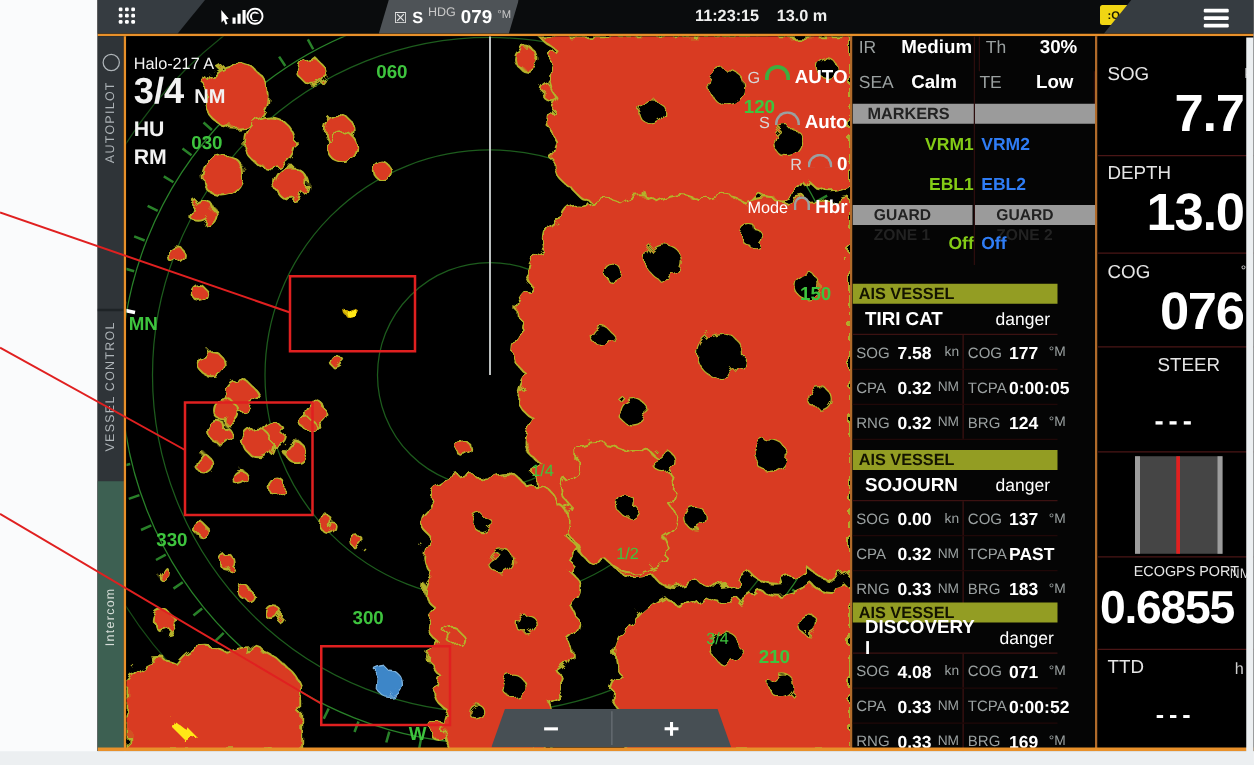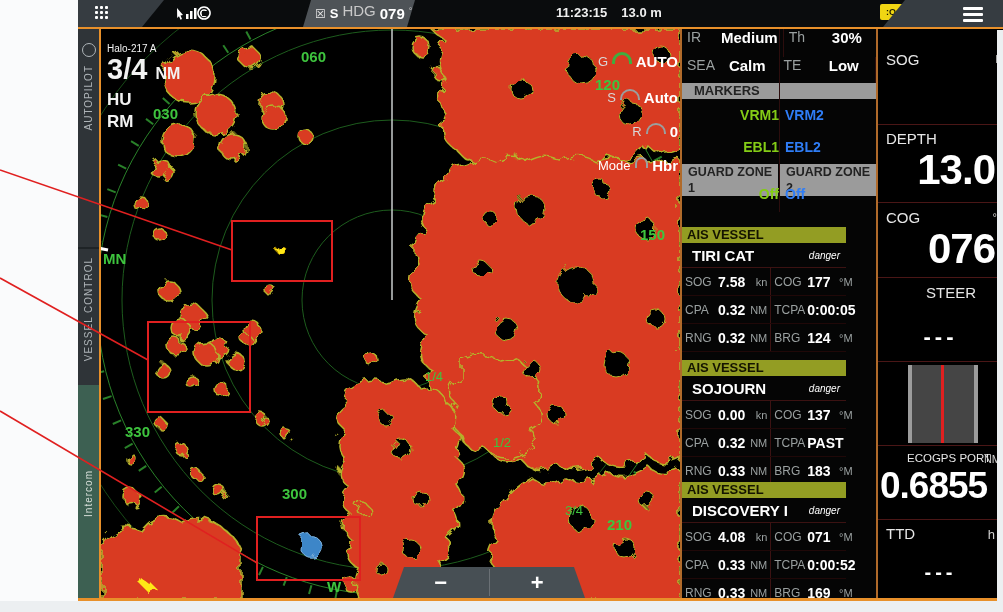--- a/index.html
+++ b/index.html
@@ -8,21 +8,21 @@
 
   
   .topbar{position:absolute;left:0;top:0;width:925px;height:27px;background:#0a0c0d;}
   .tab-left{position:absolute;left:0;top:0;width:95px;height:27px;background:#363c41;clip-path:polygon(0 0,86px 0,64px 100%,0 100%);}
   .tab-right{position:absolute;right:0;top:0;width:120px;height:27px;background:#363c41;clip-path:polygon(22px 0,100% 0,100% 100%,0 100%);}
   .grid-icon{position:absolute;left:17px;top:6px;width:15px;height:15px;display:grid;grid-template-columns:repeat(3,3px);grid-template-rows:repeat(3,3px);gap:2px;}
   .grid-icon i{background:#fff;border-radius:1px;}
   .hdg-tab{position:absolute;left:225px;top:0;width:112px;height:27px;background:#4e5357;clip-path:polygon(8px 0,100% 0,calc(100% - 8px) 100%,0 100%);display:flex;align-items:center;gap:4px;padding:0 12px;box-sizing:border-box;color:#fff;}
   .hdg-tab .bx{font-size:12px;color:#e8e8e8;}
   .hdg-tab .s{font-size:13px;font-weight:bold;}
-  .hdg-tab .lbl{font-size:15px;color:#c9c9c9;position:relative;top:-3px;}
+  .hdg-tab .lbl{font-size:10px;color:#c9c9c9;position:relative;top:-3px;}
   .hdg-tab .val{font-size:15px;font-weight:bold;}
   .hdg-tab .unit{font-size:9px;color:#c9c9c9;position:relative;top:-3px;}
   .time-grp{position:absolute;left:478px;top:5px;color:#efefef;font-size:13px;font-weight:bold;display:flex;gap:14px;}
   .alarm-badge{position:absolute;left:802px;top:4px;width:32px;height:16px;background:#f0d513;border-radius:2px;display:flex;align-items:center;justify-content:center;gap:1px;color:#1a1a00;font-size:9px;font-weight:bold;}
   .alarm-dots{width:6px;height:8px;box-shadow:0 0 0 0;background:
      radial-gradient(circle at 1.5px 1.5px,#1a1a00 1px,transparent 1.1px),
      radial-gradient(circle at 4.5px 1.5px,#1a1a00 1px,transparent 1.1px),
      radial-gradient(circle at 1.5px 4.5px,#1a1a00 1px,transparent 1.1px),
      radial-gradient(circle at 4.5px 4.5px,#1a1a00 1px,transparent 1.1px),
      radial-gradient(circle at 1.5px 7.5px,#1a1a00 1px,transparent 1.1px),
@@ -36,21 +36,21 @@
   .sidebar{position:absolute;left:0;top:29px;width:21px;height:572px;background:#2f3438;}
   .sidebar-orange{position:absolute;left:21px;top:29px;width:2px;height:572px;background:#e8902a;}
   .vtab{position:absolute;left:0;width:21px;display:flex;flex-direction:column;align-items:center;color:#aeb4b8;font-size:10px;letter-spacing:1px;}
   .vtab .vtxt{writing-mode:vertical-rl;transform:rotate(180deg);white-space:nowrap;}
   .vtab-sep{position:absolute;left:0;width:21px;height:2px;background:#1e2326;}
   .circ-icon{width:12px;height:12px;border:1.5px solid #aeb4b8;border-radius:50%;margin:6px 0 8px 0;}
 
   
   .radar{position:absolute;left:23px;top:29px;width:579px;height:572px;background:#000;overflow:hidden;}
   .radar-info{position:absolute;left:6px;top:14px;color:#f2f2f2;z-index:5;}
-  .radar-src{font-size:10px;}
+  .radar-src{font-size:13px;}
   .radar-range{font-size:29px;font-weight:bold;line-height:30px;}
   .radar-range .u{font-size:16px;font-weight:bold;}
   .radar-mode{font-size:17px;font-weight:bold;line-height:22px;}
   .rctl{position:absolute;left:497px;width:80px;height:20px;display:flex;align-items:center;justify-content:flex-end;gap:4px;z-index:5;color:#fff;}
   .rctl .k{font-size:13px;color:#d8d8d8;}
   .rctl .v{font-size:15px;font-weight:bold;}
   .arc{width:16px;height:9px;border:2px solid #9aa0a0;border-bottom:none;border-radius:16px 16px 0 0;margin-bottom:6px;}
   .arc.green{border-color:#3fae3f;border-width:3px;}
   .zoombar{position:absolute;left:292px;top:538px;width:192px;height:31px;background:#474f54;clip-path:polygon(11px 0,181px 0,192px 31px,0 31px);display:flex;z-index:6;}
   .zoombar .zb{flex:1;display:flex;align-items:center;justify-content:center;color:#fff;font-size:22px;font-weight:bold;}
@@ -59,31 +59,31 @@
   
   .panel-div1{position:absolute;left:602px;top:29px;width:2px;height:572px;background:#b06a2a;}
   .panel-div2{position:absolute;left:798px;top:29px;width:2px;height:572px;background:#b06a2a;}
   .settings{position:absolute;left:604px;top:29px;width:194px;height:572px;background:#050505;overflow:hidden;}
   .set-row{position:absolute;left:0;width:194px;height:28px;display:flex;}
   .set-cell{flex:1;display:flex;align-items:flex-start;padding:0 5px;border-right:1px solid #2c0d0d;}
   .set-cell .k{color:#9aa0a0;font-size:14px;width:34px;}
   .set-cell .v{flex:1;text-align:center;color:#fff;font-size:15px;font-weight:bold;}
   .hdr-gray{position:absolute;left:0;width:194px;height:16px;background:#9b9b9b;color:#222;font-size:13px;font-weight:bold;padding-left:5px;line-height:16px;box-sizing:border-box;}
   .half-hdrs{position:absolute;left:0;width:194px;display:grid;grid-template-columns:1fr 1fr;gap:2px;}
-  .half-hdrs div{background:#9b9b9b;color:#222;font-size:12.5px;font-weight:bold;height:32px;line-height:16px;padding-left:6px;}
+  .half-hdrs div{background:#9b9b9b;color:#222;font-size:12.5px;font-weight:bold;height:16px;line-height:16px;padding-left:17px;}
   .pair-row{position:absolute;left:0;width:194px;display:flex;}
   .pair-row span{flex:1;padding-left:6px;font-size:14px;font-weight:bold;}
   .teal{color:#84cc16;text-align:right;} .blue{color:#2f7df6;}
   .vdiv{position:absolute;left:97px;width:1px;background:#2c0d0d;}
 
   .ais-card{position:absolute;left:0;width:164px;}
   .ais-hdr{height:16px;background:#939d23;color:#141400;font-size:13px;font-weight:bold;line-height:16px;padding-left:5px;}
   .ais-name{height:24px;display:flex;align-items:center;justify-content:space-between;padding:0 6px 0 10px;color:#fff;border-bottom:1px solid #3c1212;gap:20px;}
   .ais-name .nm{font-size:15px;font-weight:bold;}
-  .ais-name .st{font-size:10px;font-style:italic;}
+  .ais-name .st{font-size:14px;}
   .ais-row{height:27px;display:flex;border-bottom:1px solid #200808;}
   .ais-col{flex:1;display:flex;align-items:center;padding:0 3px;}
   .ais-col:first-child{border-right:1px solid #3c1212;}
   .ais-col .fl{color:#9aa0a0;font-size:12px;width:33px;}
   .ais-col .fv{color:#fff;font-size:14px;font-weight:bold;flex:1;text-align:center;}
   .ais-col .fu{color:#9aa0a0;font-size:11px;width:22px;text-align:right;}
 
   
   .instruments{position:absolute;left:800px;top:29px;width:125px;height:572px;background:#000;overflow:hidden;}
   .g-label{position:absolute;left:8px;color:#e6e6e6;font-size:15px;}
@@ -506,20 +506,21 @@
             </div>
         </div>
       </div>
     </div>
 
     <div class="panel-div2"></div>
 
     <div class="instruments">
       <div class="g-label" style="top:22px;">SOG</div>
       <div class="g-unit" style="top:24px;">k</div>
+      <div class="g-value" style="top:38px;">7.7</div>
       <div class="g-div" style="top:95px;"></div>
 
       <div class="g-label" style="top:101px;">DEPTH</div>
       <div class="g-value" style="top:117px;">13.0</div>
       <div class="g-div" style="top:173px;"></div>
 
       <div class="g-label" style="top:180px;">COG</div>
       <div class="g-unit" style="top:182px;right:6px;">°</div>
       <div class="g-value" style="top:196px;">076</div>
       <div class="g-div" style="top:248px;"></div>

